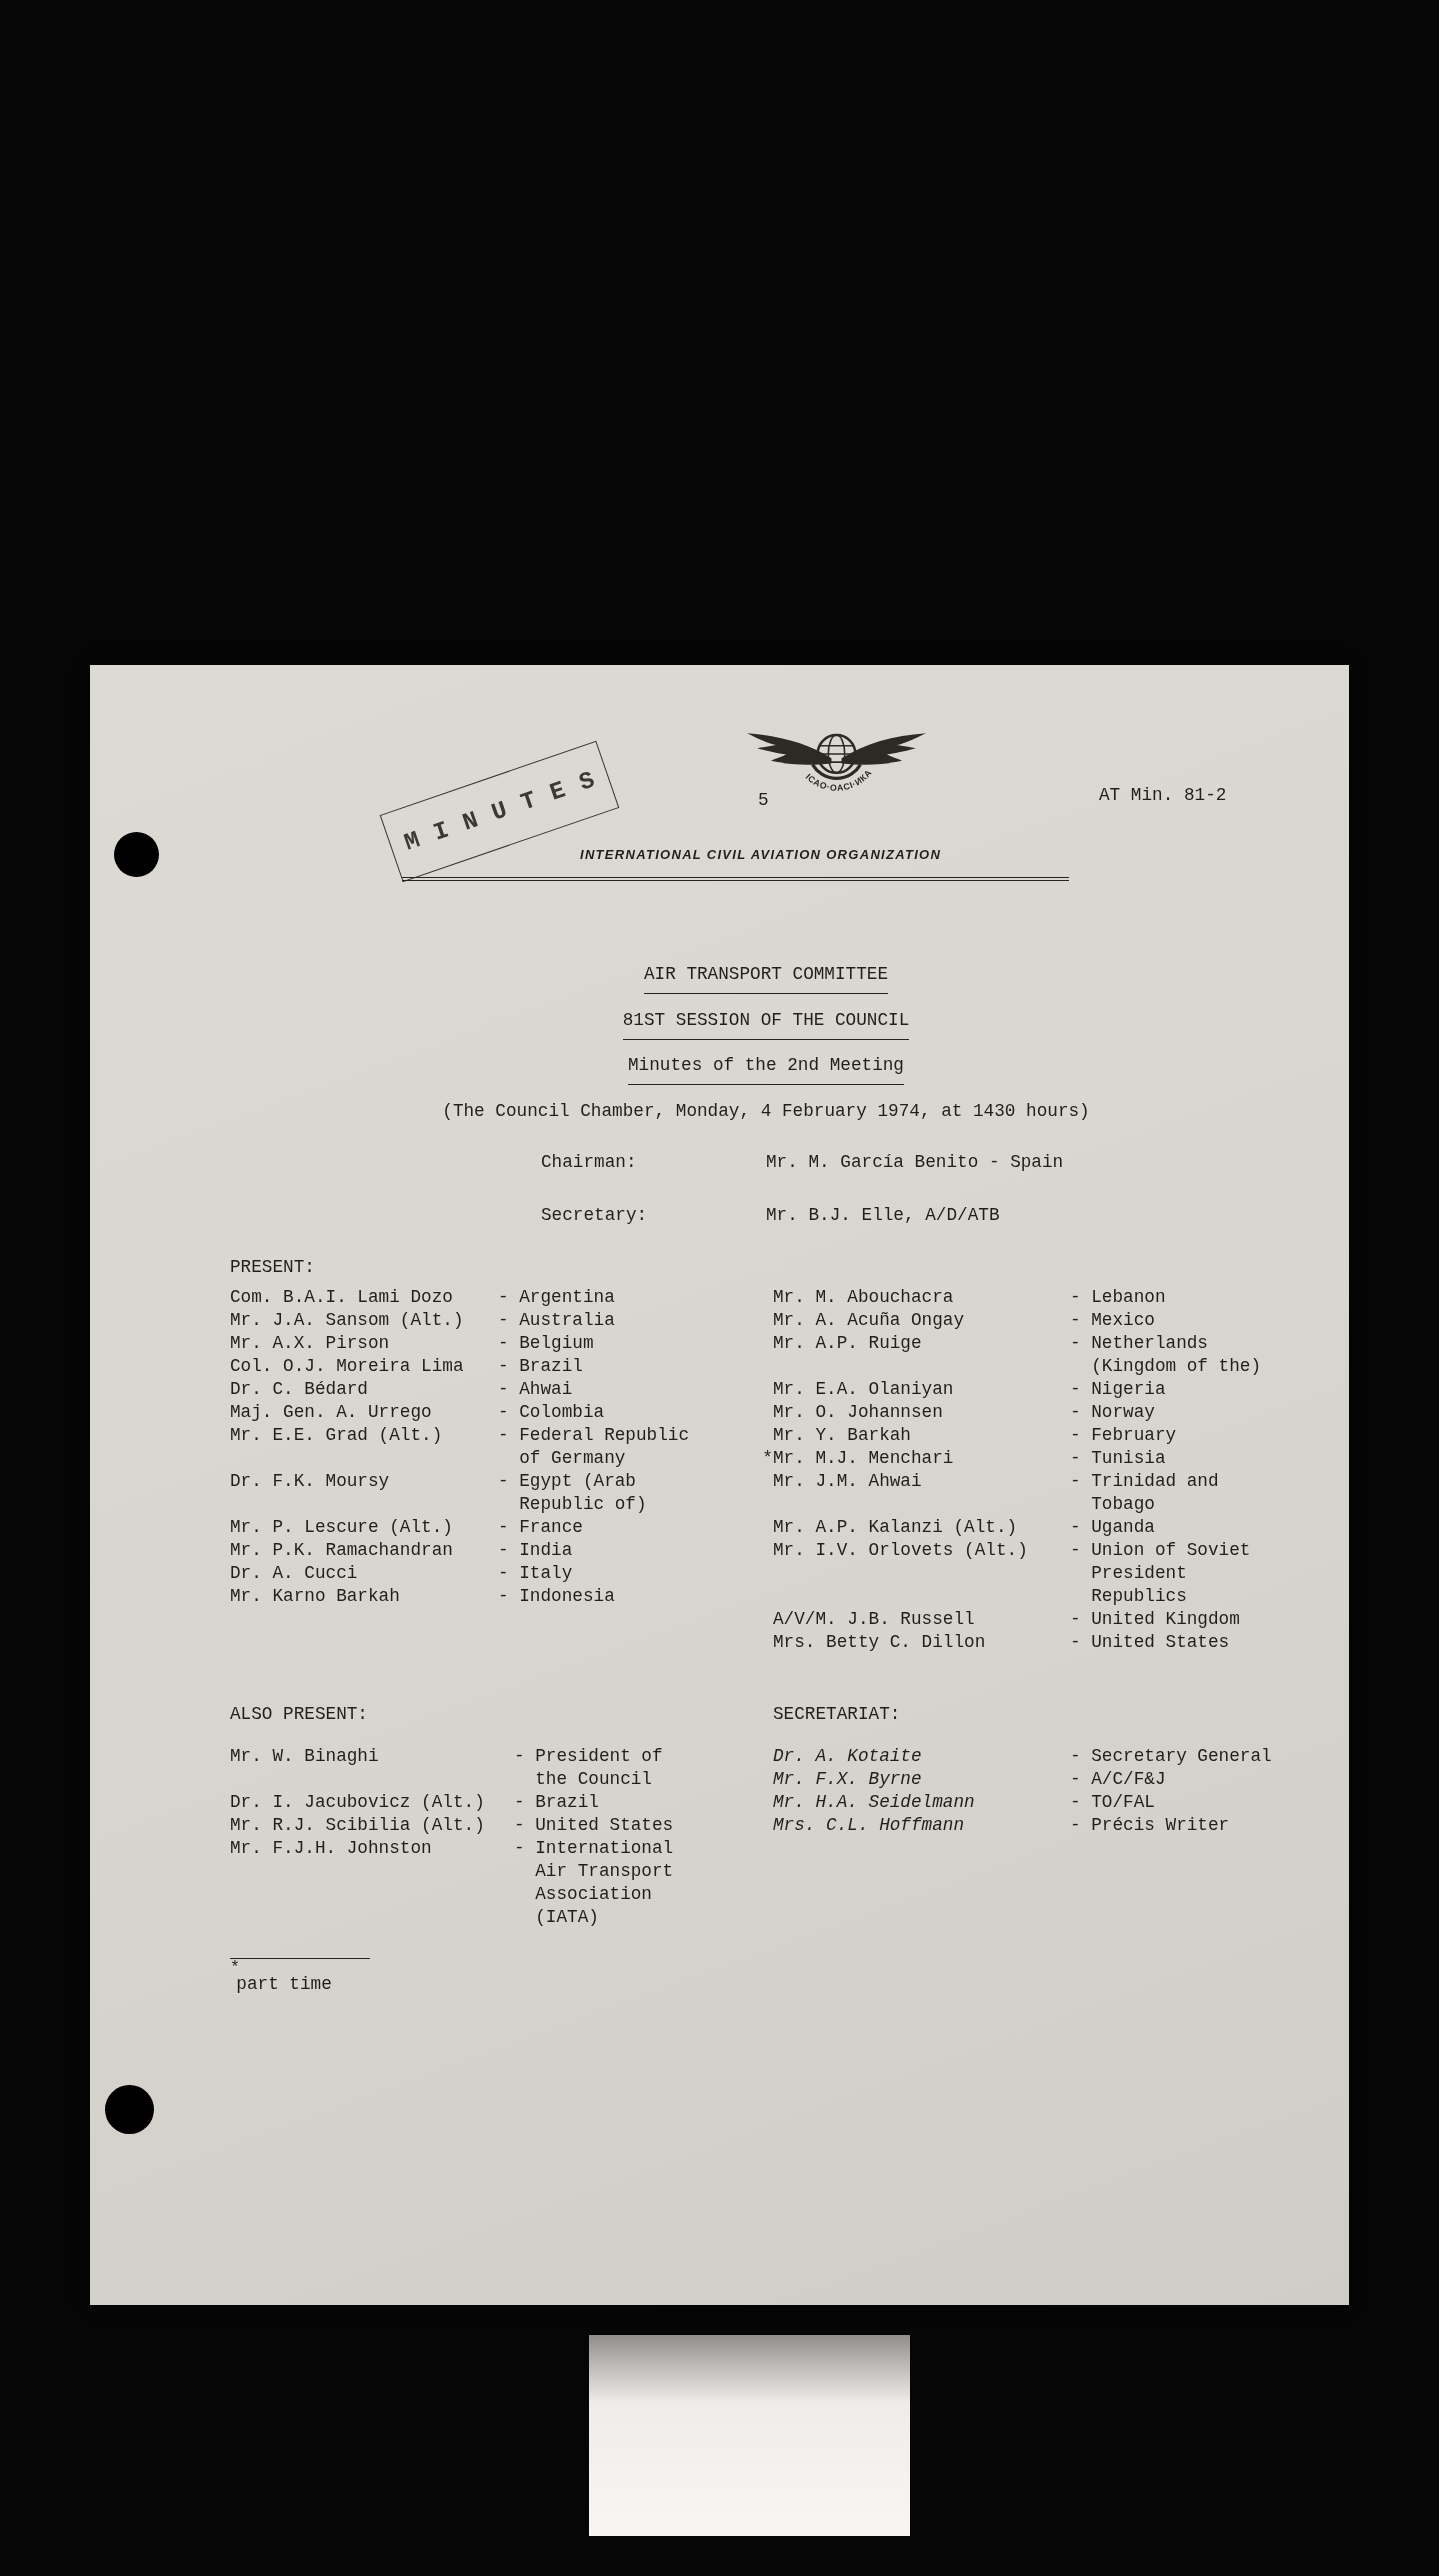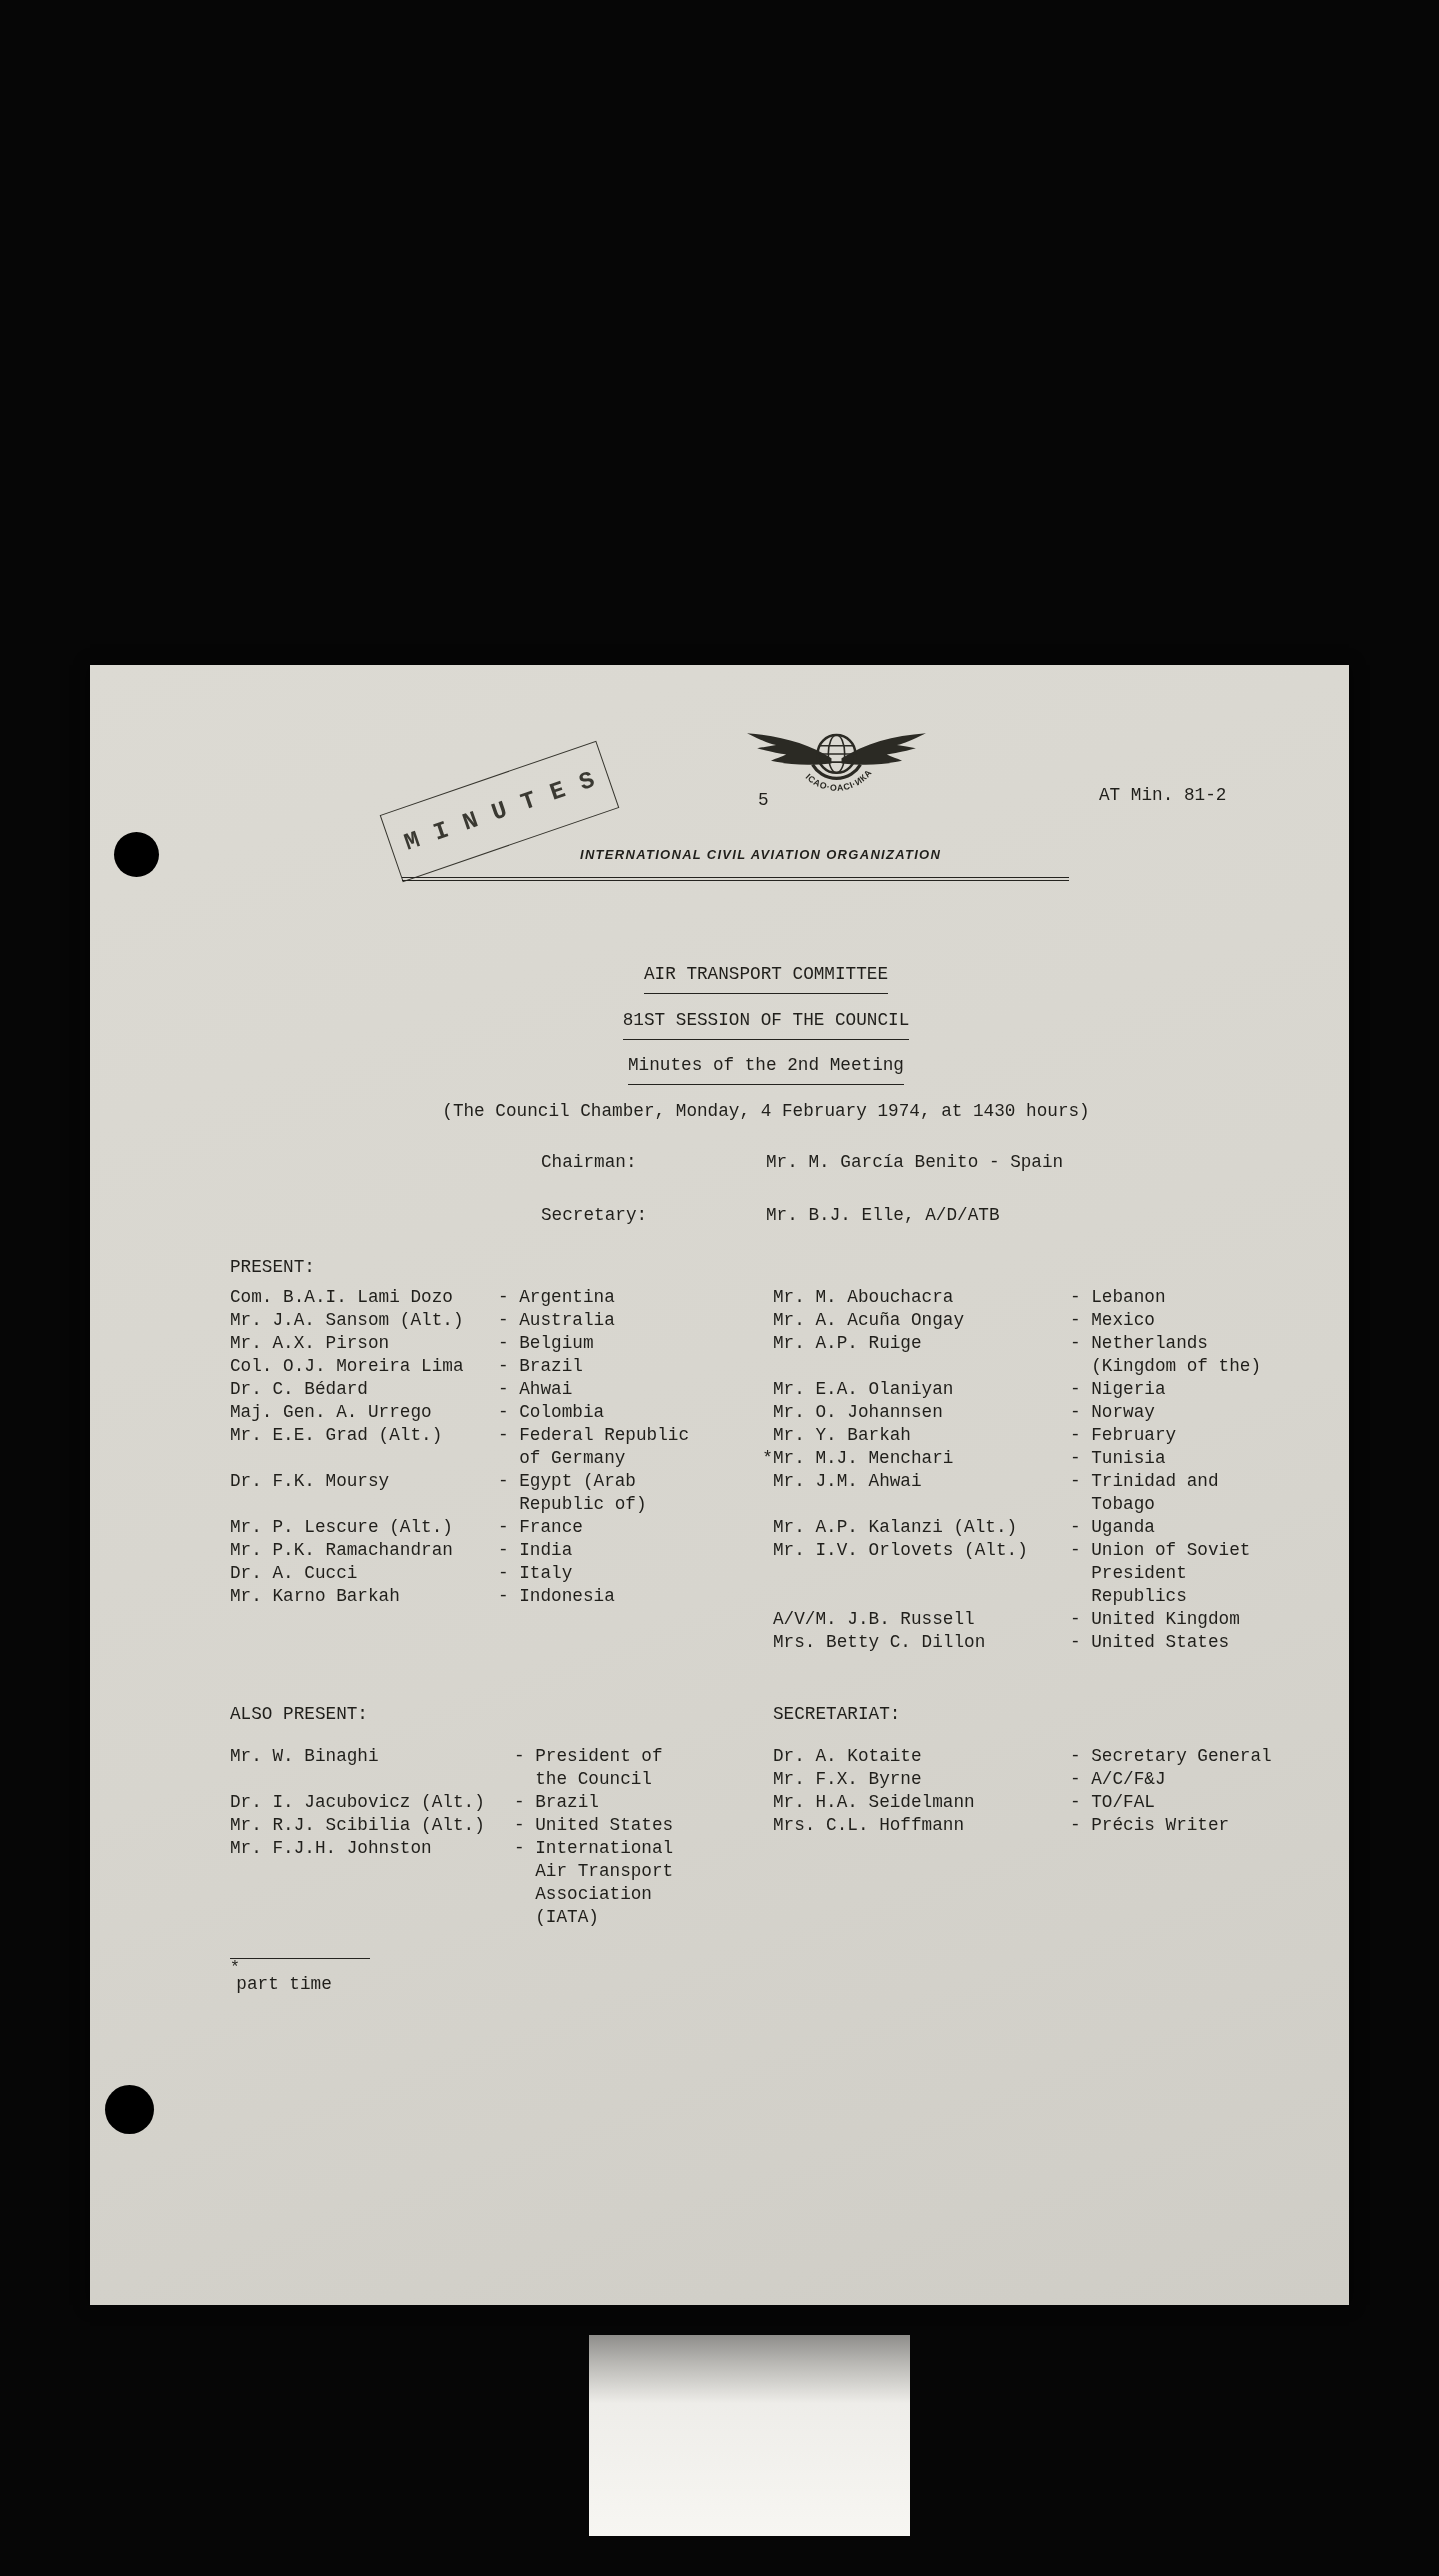--- a/index.html
+++ b/index.html
@@ -73,21 +73,21 @@
   .col .row { display: flex; }
   .nm { flex: none; white-space: pre; }
   .ct { white-space: pre; }
   .col-left  { left: 140px;  top: 621px; }
   .col-left .nm  { width: 268px; }
   .col-right { left: 683px; top: 621px; }
   .col-right .nm { width: 297px; }
   .also-list { left: 140px;  top: 1080px; }
   .also-list .nm { width: 284px; }
   .secr-list { left: 683px; top: 1080px; }
-  .secr-list .nm { width: 297px; }
+  .secr-list .nm { width: 297px; font-style: italic; }
   .hang { text-indent: -10.7px; }
 
   .footnote { left: 140px; top: 1293px; line-height: 19px; }
   .fn-rule { width: 140px; border-top: 1.9px solid #24231f; margin-bottom: 3.2px; }
   .fn-marker { font-size: 16.4px; line-height: 12.6px; }
   .fn-text { padding-left: 6.3px; }
 
   .punch { position: absolute; background: #000; border-radius: 50%; }
   .punch-1 { left: 114px; top: 832px; width: 45px; height: 45px; }
   .punch-2 { left: 105px; top: 2085px; width: 49px; height: 49px; }

